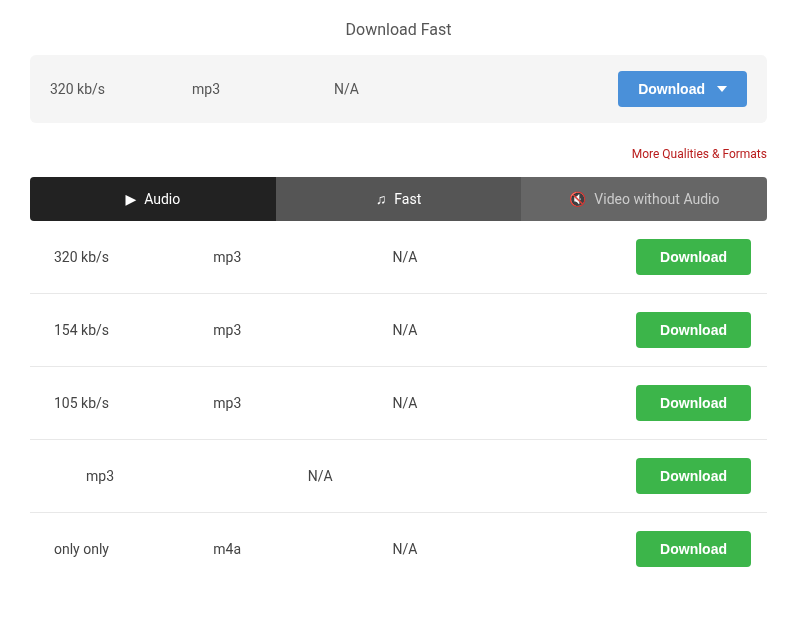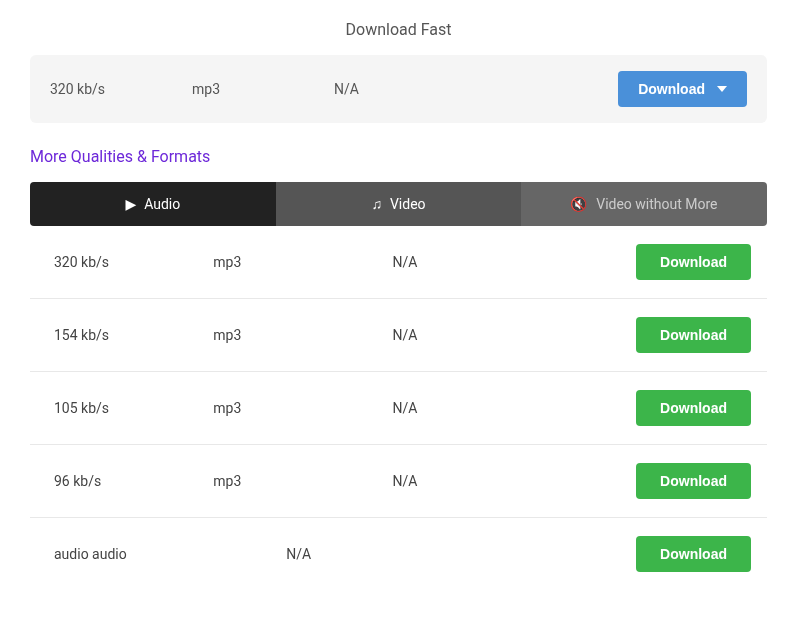--- a/index.html
+++ b/index.html
@@ -72,23 +72,23 @@
       color: white;
       border: none;
       border-radius: 4px;
       padding: 10px 24px;
       font-size: 14px;
       font-weight: 600;
       cursor: pointer;
     }
 
     .more-qualities-title {
-      text-align: left;
-      font-size: 16px;
-      color: #6d28d9;
+      text-align: right;
+      font-size: 12px;
+      color: #b91c1c;
       margin-bottom: 16px;
       font-weight: 400;
     }
 
     .tabs-row {
       display: flex;
       border-radius: 4px;
       overflow: hidden;
       margin-bottom: 0;
     }
@@ -190,25 +190,25 @@
 
   <h2 class="more-qualities-title">More Qualities &amp; Formats</h2>
 
   <div class="tabs-row">
     <div class="tab tab-video active">
       <span class="tab-icon">▶</span>
       <span>Audio</span>
     </div>
     <div class="tab tab-audio active">
       <span class="tab-icon">♫</span>
-      <span>Video</span>
+      <span>Fast</span>
     </div>
     <div class="tab tab-video-no-sound">
       <span class="tab-icon">🔇</span>
-      <span>Video without More</span>
+      <span>Video without Audio</span>
     </div>
   </div>
 
   <div id="quality-list">
       <div class="quality-row">
       <div class="q-bitrate">320 kb/s</div>
       <div class="q-format">mp3</div>
       <div class="q-size">N/A</div>
       <div class="q-action">
         <button class="btn-download-green">Download</button>
@@ -224,29 +224,29 @@
     </div>
       <div class="quality-row">
       <div class="q-bitrate">105 kb/s</div>
       <div class="q-format">mp3</div>
       <div class="q-size">N/A</div>
       <div class="q-action">
         <button class="btn-download-green">Download</button>
       </div>
     </div>
       <div class="quality-row">
-      <div class="q-bitrate">96 kb/s</div>
-      <div class="q-format">mp3</div>
-      <div class="q-size">N/A</div>
-      <div class="q-action">
-        <button class="btn-download-green">Download</button>
-      </div>
-    </div>
-      <div class="quality-row">
-      <div class="q-bitrate">audio audio</div>
+      <div class="q-format">mp3</div>
+      <div class="q-size">N/A</div>
+      <div class="q-action">
+        <button class="btn-download-green">Download</button>
+      </div>
+    </div>
+      <div class="quality-row">
+      <div class="q-bitrate">only only</div>
+      <div class="q-format">m4a</div>
       <div class="q-size">N/A</div>
       <div class="q-action">
         <button class="btn-download-green">Download</button>
       </div>
     </div>
     </div>
 
 </div>
 
 </body></html>

